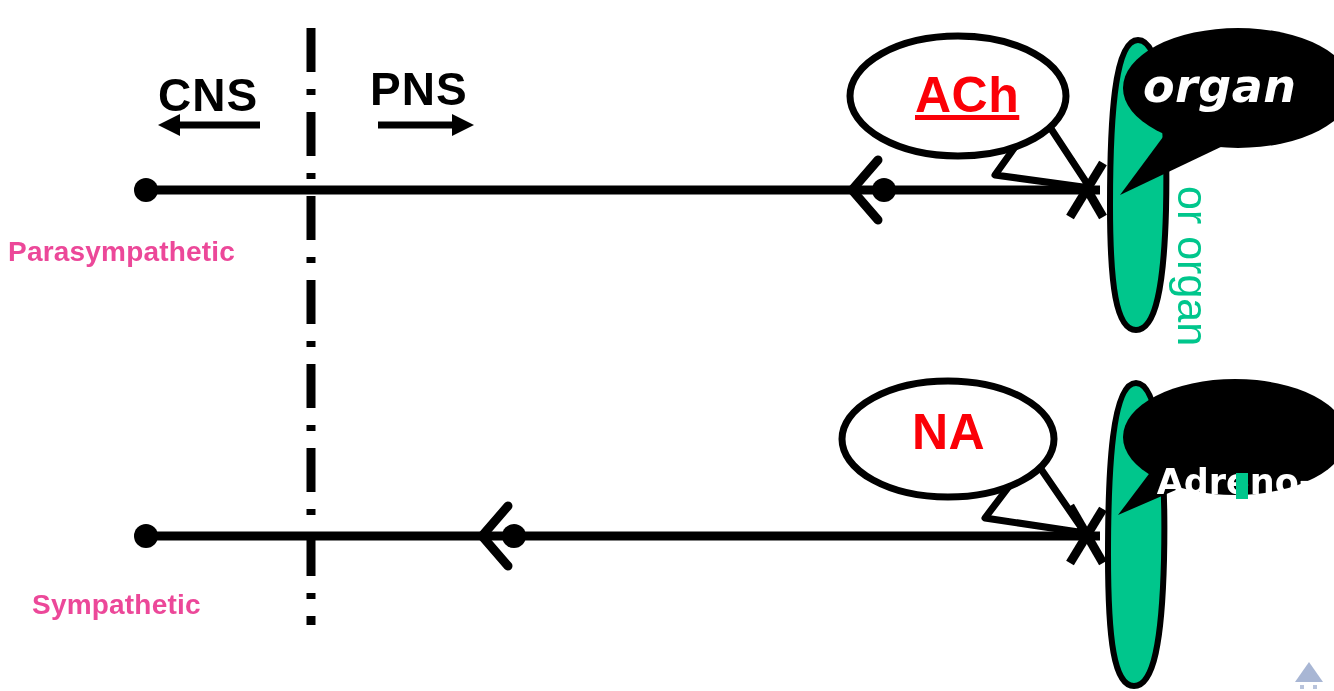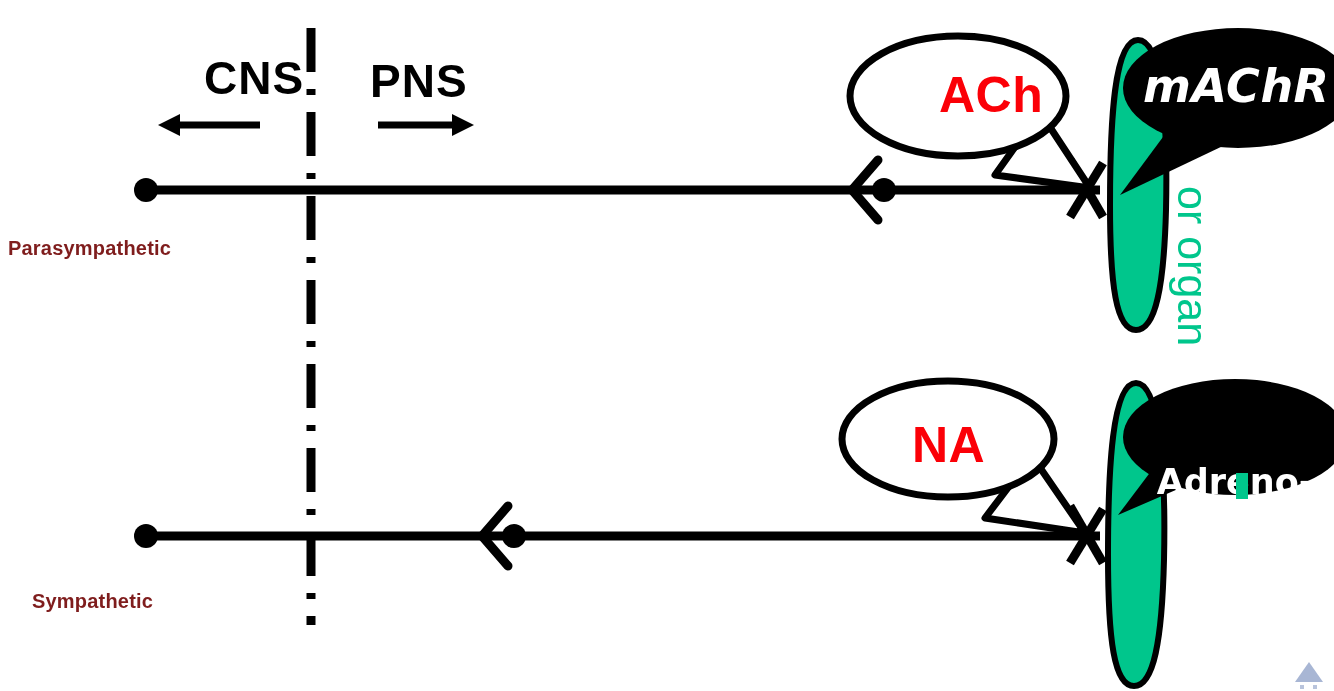--- a/index.html
+++ b/index.html
@@ -32,43 +32,43 @@
     white-space: pre;
     line-height: 1;
   }
   .lbl-cns, .lbl-pns {
     font-family: "Liberation Sans", sans-serif;
     font-weight: bold;
     font-size: 46px;
     color: #000000;
     letter-spacing: 1px;
   }
-  .lbl-cns { left: 158px; top: 55px; margin-left: 46px; }
-  .lbl-pns { left: 370px; top: 58px; }
+  .lbl-cns { left: 158px; top: 72px; }
+  .lbl-pns { left: 370px; top: 66px; }
 
   .lbl-branch {
     font-family: "Liberation Sans", sans-serif;
     font-weight: bold;
-    font-size: 20px;
-    color: #7f1d1d;
+    font-size: 28px;
+    color: #ec4899;
     letter-spacing: 0.2px;
     text-align: center;
   }
   .lbl-para { left: 8px; top: 238px; }
   .lbl-symp { left: 32px; top: 591px; }
 
   .lbl-transmitter {
     font-family: "Liberation Sans", sans-serif;
     font-weight: bold;
     font-size: 50px;
     color: #fb0007;
     letter-spacing: 0.5px;
   }
-  .lbl-ach { left: 939px; top: 70px; }
-  .lbl-na  { left: 912px; top: 420px; }
+  .lbl-ach { left: 915px; top: 70px; text-decoration: underline; }
+  .lbl-na  { left: 912px; top: 407px; }
 
   .lbl-receptor {
     font-family: "DejaVu Sans", sans-serif;
     font-weight: bold;
     color: #ffffff;
     text-align: center;
   }
   .lbl-machr {
     left: 1143px;
     top: 63px;
@@ -215,21 +215,21 @@
 
   <div class="lbl lbl-cns">CNS</div>
   <div class="lbl lbl-pns">PNS</div>
 
   <div class="lbl lbl-branch lbl-para">Parasympathetic</div>
   <div class="lbl lbl-branch lbl-symp">Sympathetic</div>
 
   <div class="lbl lbl-transmitter lbl-ach">ACh</div>
   <div class="lbl lbl-transmitter lbl-na">NA</div>
 
-  <div class="lbl lbl-receptor lbl-machr">mAChR</div>
+  <div class="lbl lbl-receptor lbl-machr">organ</div>
 
   <div class="lbl lbl-receptor lbl-adreno">
     <div>Adreno-</div>
   </div>
 
   <div class="lbl lbl-organ">or organ</div>
 
   <div class="organ-sliver"></div>
 
   <div class="nav-arrow"></div>

